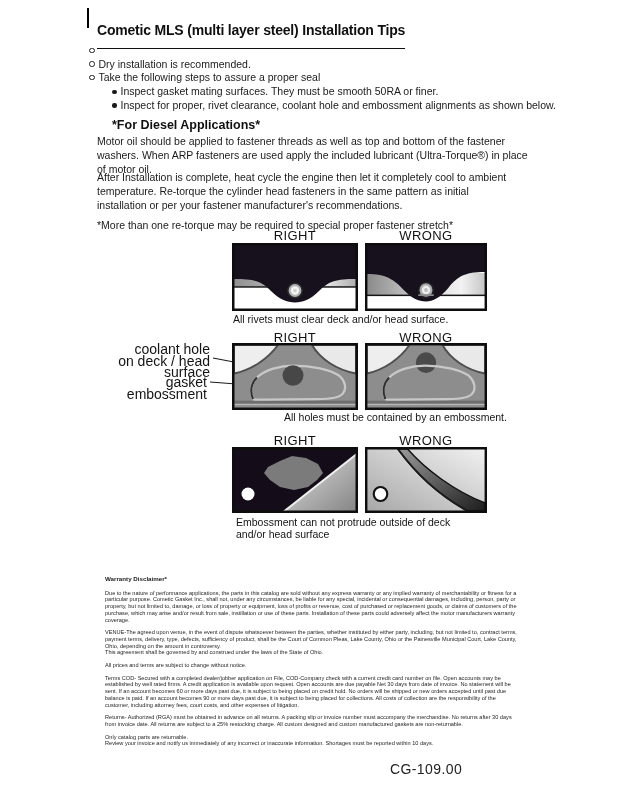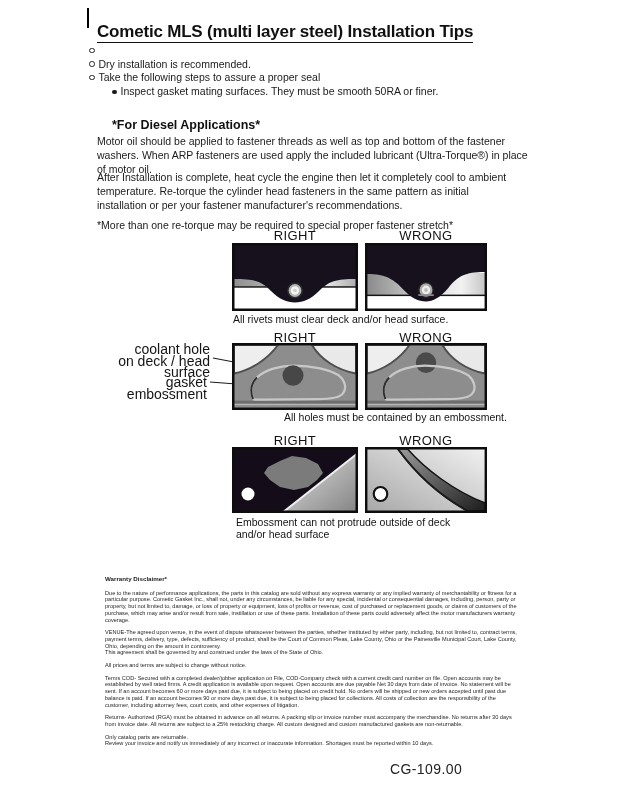--- a/index.html
+++ b/index.html
@@ -2,22 +2,22 @@
 <html><head>
 <meta charset="utf-8">
 <style>
   html,body{margin:0;padding:0;}
   body{
     width:618px;height:800px;position:relative;background:#ffffff;
     font-family:"Liberation Sans", sans-serif;color:#161616;overflow:hidden;
   }
   .abs{position:absolute;}
   .title{
-    font-size:17px;font-weight:bold;letter-spacing:-0.2px;color:#101010;
-    border-bottom:1.6px solid #101010;padding-bottom:0;white-space:nowrap;
+    font-size:14px;font-weight:bold;letter-spacing:-0.2px;color:#101010;
+    border-bottom:1.6px solid #101010;padding-bottom:10px;white-space:nowrap;
   }
   .tickmark{width:2px;height:20px;background:#000;}
   .bullets{font-size:10.5px;line-height:13.7px;color:#1a1a1a;}
   .bullet-row{white-space:nowrap;}
   .marker-o{
     display:inline-block;width:3.5px;height:3.5px;border:1px solid #222;
     border-radius:50%;margin-right:4px;vertical-align:1px;
   }
   .sub{padding-left:23px;}
   .marker-dot{
@@ -44,20 +44,21 @@
 
 <div class="abs tickmark" style="left:87px;top:8px;"></div>
 
 <div class="abs title" style="left:97px;top:22px;">Cometic MLS (multi layer steel) Installation Tips</div>
 
 <div class="abs bullets" style="left:89px;top:44px;">
   <div class="bullet-row"><span class="marker-o"></span></div>
   <div class="bullet-row"><span class="marker-o"></span><span>Dry installation is recommended.</span></div>
   <div class="bullet-row"><span class="marker-o"></span><span>Take the following steps to assure a proper seal</span></div>
   <div class="bullet-row sub"><span class="marker-dot"></span><span>Inspect gasket mating surfaces.  They must be smooth 50RA or finer.</span></div>
+  <div class="bullet-row sub"><span class="marker-dot"></span><span>Inspect for proper, rivet clearance, coolant hole and embossment alignments as shown below.</span></div>
 </div>
 
 <div class="abs h2" style="left:112px;top:118px;">*For Diesel Applications*</div>
 <div class="abs para" style="left:97px;top:134px;width:432px;">Motor oil should be applied to fastener threads as well as top and bottom of the fastener washers. When ARP fasteners are used apply the included lubricant (Ultra-Torque®) in place of motor oil.</div>
 <div class="abs para" style="left:97px;top:170px;width:420px;">After Installation is complete, heat cycle the engine then let it completely cool to ambient temperature. Re-torque the cylinder head fasteners in the same pattern as initial installation or per your fastener manufacturer's recommendations.</div>
 <div class="abs para" style="left:97px;top:218px;width:432px;">*More than one re-torque may be required to special proper fastener stretch*</div>
 
 <div class="abs dlabel" style="left:232px;top:228px;width:126px;">RIGHT</div>
 <div class="abs dlabel" style="left:365px;top:228px;width:122px;">WRONG</div>
 

